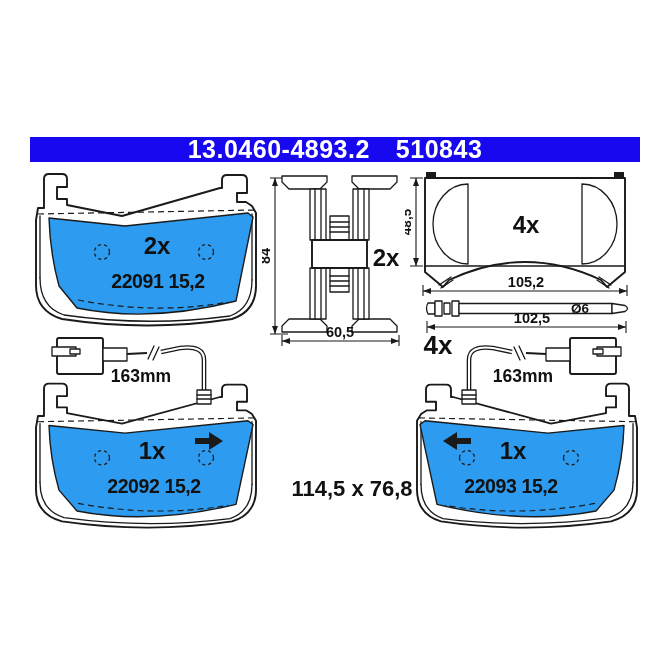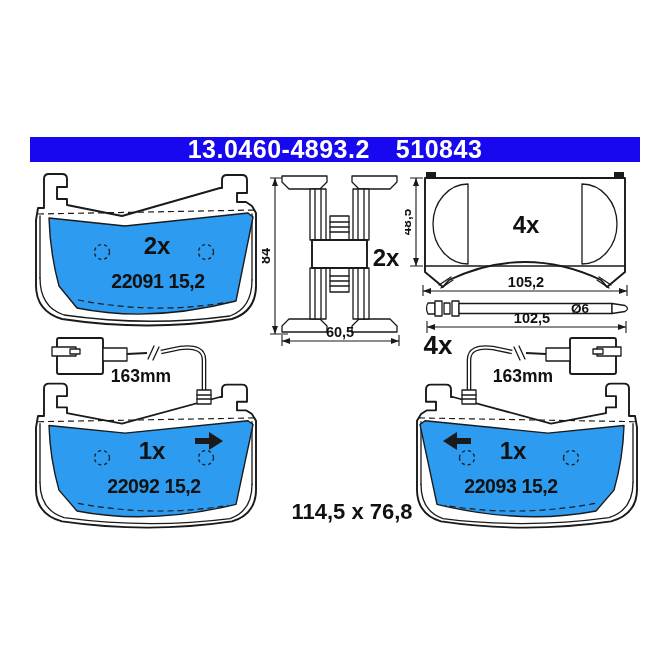--- a/index.html
+++ b/index.html
@@ -1,21 +1,21 @@
 <!DOCTYPE html>
 <html><head>
 <meta charset="utf-8">
 <style>
   html,body{margin:0;padding:0;background:#fff;}
   .stage{position:relative;width:669px;height:669px;background:#ffffff;overflow:hidden;
          font-family:"Liberation Sans","DejaVu Sans",sans-serif;}
   .header-bar{position:absolute;left:30px;top:137px;width:610px;height:25px;
               background:#1708F0;display:flex;align-items:center;justify-content:center;gap:26px;}
   .header-bar span{color:#ffffff;font-weight:bold;font-size:25px;letter-spacing:0.5px;line-height:1;}
-  .size-label{position:absolute;left:262px;top:499px;width:180px;text-align:center;
+  .size-label{position:absolute;left:262px;top:476px;width:180px;text-align:center;
               font-weight:bold;font-size:22px;color:#111;}
   .drawing{position:absolute;}
   svg text{font-family:"Liberation Sans","DejaVu Sans",sans-serif;font-weight:bold;fill:#111;text-anchor:middle;}
   .q{font-size:24px;}
   .wva{font-size:19.5px;letter-spacing:-0.4px;}
   .sen{font-size:17.5px;}
   .dim{font-size:14.5px;}
   .dimr{font-size:13.5px;}
   .ln{fill:none;stroke:#1a1a1a;stroke-width:1.3;stroke-linejoin:round;stroke-linecap:round;}
   .lnf{fill:#ffffff;stroke:#1a1a1a;stroke-width:1.3;stroke-linejoin:round;}

